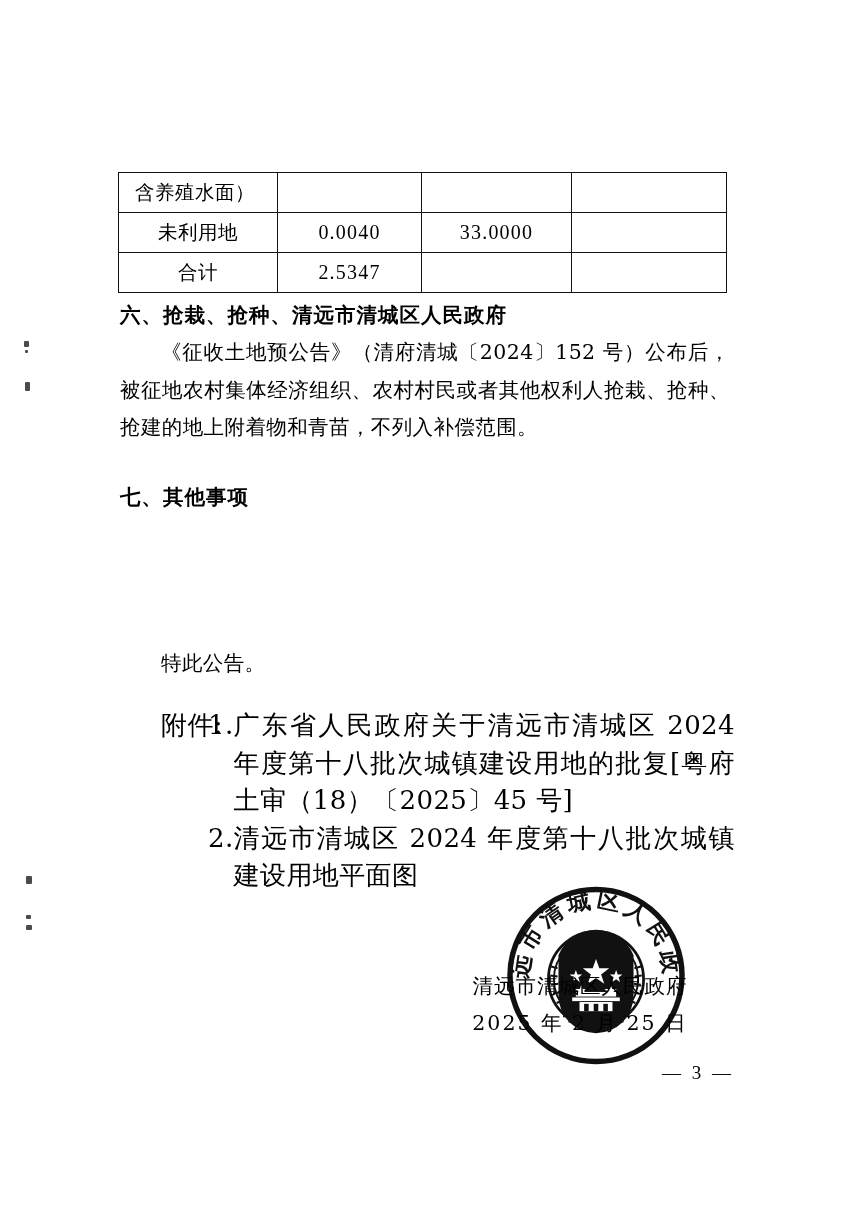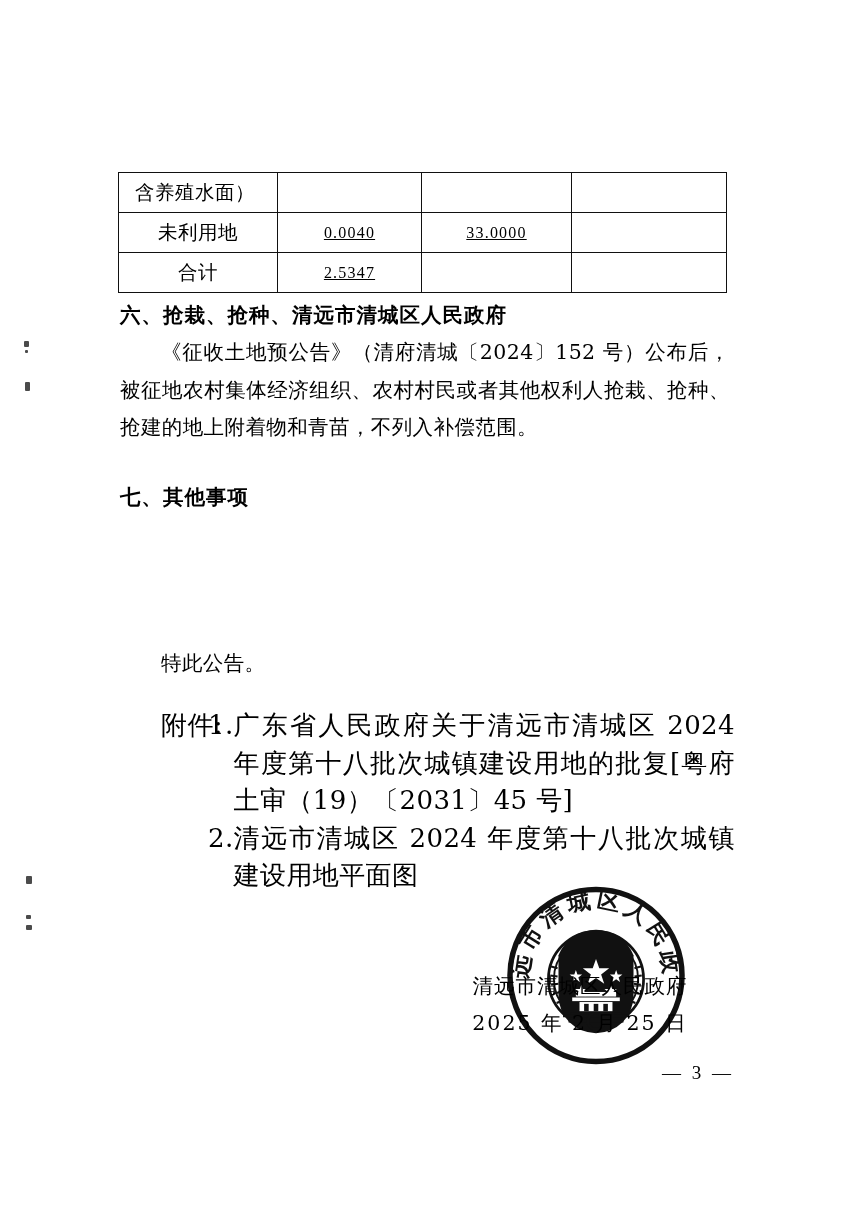--- a/index.html
+++ b/index.html
@@ -51,22 +51,21 @@
   .land-table td.label-cell {
     font-size: 19.5px;
   }
   .land-table td.label-cell.leftish {
     text-align: left;
     padding-left: 16px;
   }
   .land-table td.num {
     font-family: "Liberation Serif", "DejaVu Serif", serif;
     letter-spacing: 1.2px;
-    font-size: 16px;
-    text-decoration: underline;
+    font-size: 20px;
   }
   .col-a { width: 159px; }
   .col-b { width: 144px; }
   .col-c { width: 150px; }
   .col-d { width: 155px; }
 
   
   .block {
     position: absolute;
     font-size: 20.5px;
@@ -214,21 +213,21 @@
 
 
   <div class="block para col-width" style="top:645px;">特此公告。</div>
 
   <div class="attach" style="top:707px;">
     <div class="attach-row">
       <div class="attach-label">附件:</div>
       <div class="attach-items">
         <div class="attach-item">
           <span class="attach-num">1.</span>
-          <span class="attach-text">广东省人民政府关于清远市清城区 2024 年度第十八批次城镇建设用地的批复[粤府土审（19）〔2031〕45 号]</span>
+          <span class="attach-text">广东省人民政府关于清远市清城区 2024 年度第十八批次城镇建设用地的批复[粤府土审（18）〔2025〕45 号]</span>
         </div>
         <div class="attach-item">
           <span class="attach-num">2.</span>
           <span class="attach-text">清远市清城区 2024 年度第十八批次城镇建设用地平面图</span>
         </div>
       </div>
     </div>
   </div>
 
   <svg class="seal" viewBox="0 0 200 200" aria-hidden="true">

